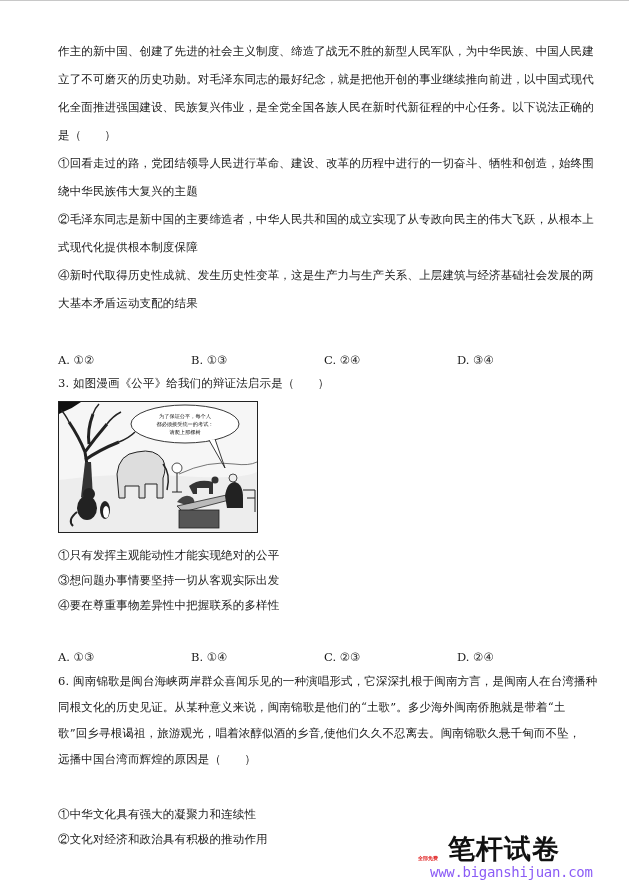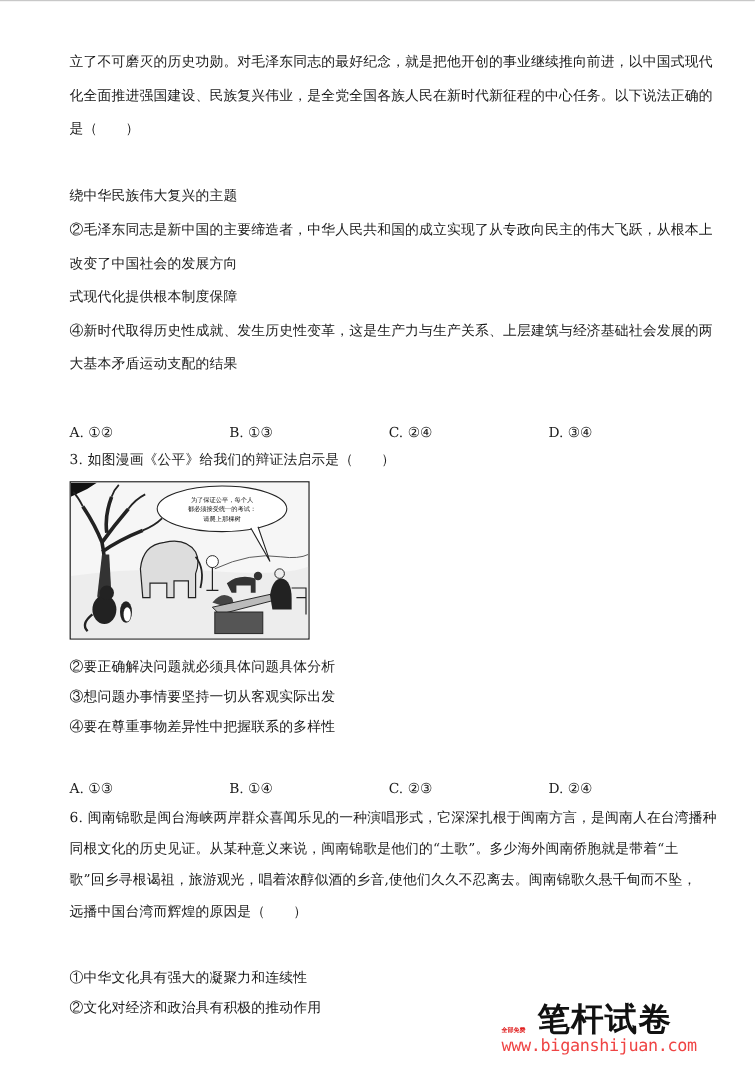--- a/index.html
+++ b/index.html
@@ -24,39 +24,40 @@
   }
   .wm-title {
     position: absolute; left: 30px; top: 0; font-family: Liberation Serif, serif;
     font-size: 27px; line-height: 30px; color: #111; letter-spacing: 1px; font-weight: bold;
   }
   .wm-free {
     position: absolute; left: 0; top: 21px; font-family: "DejaVu Sans", sans-serif;
     font-size: 5px; color: #e02020; font-weight: bold;
   }
   .wm-url {
-    position: absolute; left: 0; top: 30px; font-family: "DejaVu Sans Mono", "Liberation Mono", monospace;
-    font-size: 14px; line-height: 16px; color: #ef4444; letter-spacing: -0.3px;
+    position: absolute; left: 12px; top: 30px; font-family: "DejaVu Sans Mono", "Liberation Mono", monospace;
+    font-size: 14px; line-height: 16px; color: #8b5cf6; letter-spacing: -0.3px;
   }
 </style>
 </head>
 <body>
 
 <div class="topline"></div>
 
 <div class="abs" style="top:44px;">
+  <div class="line" style="height:28px">作主的新中国、创建了先进的社会主义制度、缔造了战无不胜的新型人民军队，为中华民族、中国人民建</div>
   <div class="line" style="height:28px">立了不可磨灭的历史功勋。对毛泽东同志的最好纪念，就是把他开创的事业继续推向前进，以中国式现代</div>
   <div class="line" style="height:28px">化全面推进强国建设、民族复兴伟业，是全党全国各族人民在新时代新征程的中心任务。以下说法正确的</div>
   <div class="line" style="height:28px">是（　　）</div>
 </div>
 
 <div class="abs" style="top:156px;">
+  <div class="line" style="height:28px">①回看走过的路，党团结领导人民进行革命、建设、改革的历程中进行的一切奋斗、牺牲和创造，始终围</div>
   <div class="line" style="height:28px">绕中华民族伟大复兴的主题</div>
   <div class="line" style="height:28px">②毛泽东同志是新中国的主要缔造者，中华人民共和国的成立实现了从专政向民主的伟大飞跃，从根本上</div>
-  <div class="line" style="height:28px">改变了中国社会的发展方向</div>
   <div class="line" style="height:28px">式现代化提供根本制度保障</div>
   <div class="line" style="height:28px">④新时代取得历史性成就、发生历史性变革，这是生产力与生产关系、上层建筑与经济基础社会发展的两</div>
   <div class="line" style="height:28px">大基本矛盾运动支配的结果</div>
 </div>
 
 <div class="abs choices" style="top:353px; width:520px;">
   <span>A. ①②</span>
   <span>B. ①③</span>
   <span>C. ②④</span>
   <span>D. ③④</span>
@@ -103,21 +104,21 @@
 
     <ellipse cx="126" cy="22" rx="54" ry="19" fill="#fff" stroke="#222" stroke-width="0.9"></ellipse>
     <path d="M150 38 L166 66 L156 37" fill="#fff" stroke="#222" stroke-width="0.9"></path>
     <text x="126" y="16" text-anchor="middle" class="bubble-text">为了保证公平，每个人</text>
     <text x="126" y="24" text-anchor="middle" class="bubble-text">都必须接受统一的考试：</text>
     <text x="126" y="32" text-anchor="middle" class="bubble-text">请爬上那棵树</text>
   </svg>
 </div>
 
 <div class="abs" style="top:548px;">
-  <div class="line" style="height:25px">②要正确解决问题就必须具体问题具体分析</div>
+  <div class="line" style="height:25px">①只有发挥主观能动性才能实现绝对的公平</div>
   <div class="line" style="height:25px">③想问题办事情要坚持一切从客观实际出发</div>
   <div class="line" style="height:25px">④要在尊重事物差异性中把握联系的多样性</div>
 </div>
 
 <div class="abs choices" style="top:650px; width:520px;">
   <span>A. ①③</span>
   <span>B. ①④</span>
   <span>C. ②③</span>
   <span>D. ②④</span>
 </div>

